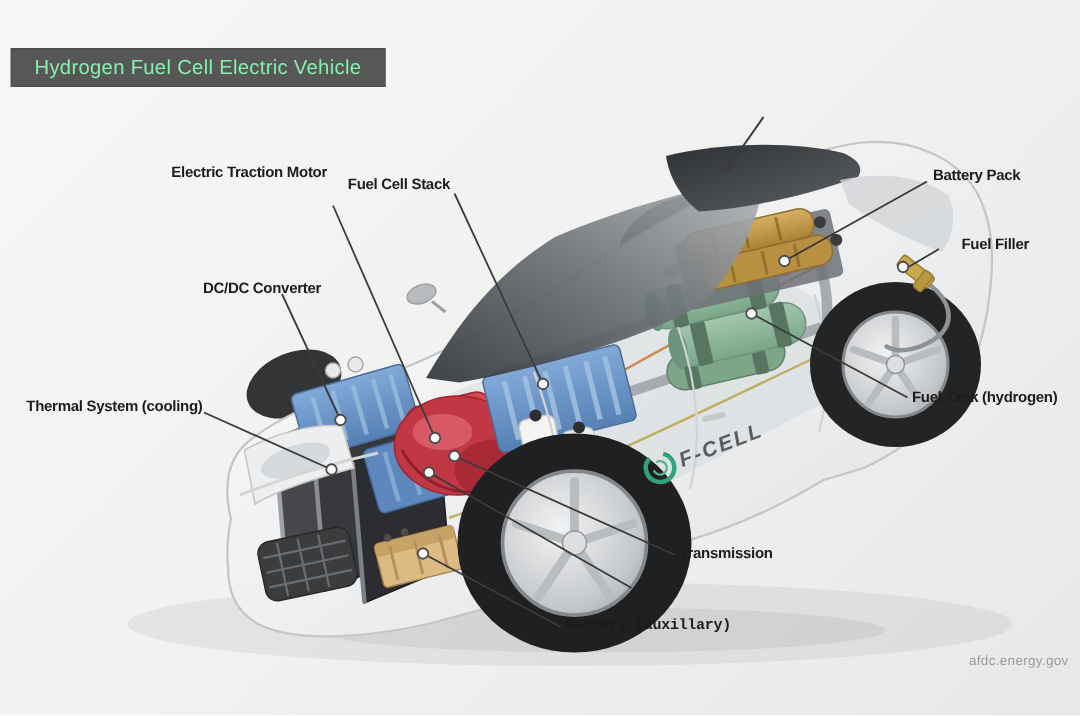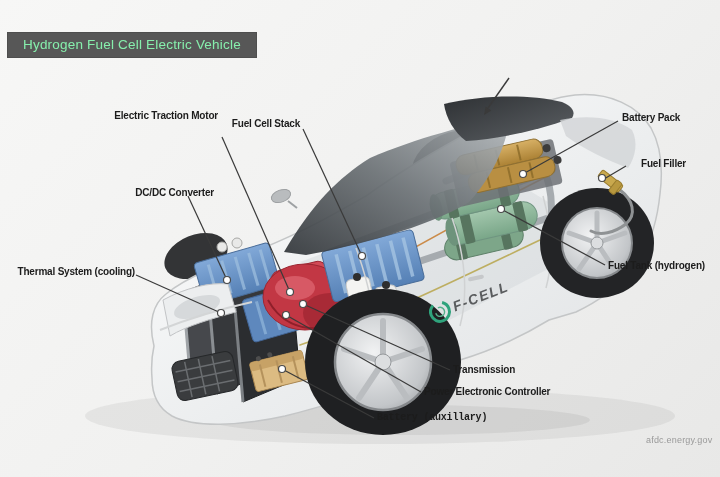--- a/index.html
+++ b/index.html
@@ -327,17 +327,16 @@
   </div>
 
   <div class="lbl ra" style="right:502px;top:110px;">Electric Traction Motor</div>
   <div class="lbl ra" style="right:420px;top:118px;text-align:center;">Fuel Cell Stack</div>
   <div class="lbl" style="left:622px;top:112px;">Battery Pack</div>
   <div class="lbl" style="left:629px;top:158px;margin-left:12px;">Fuel Filler</div>
   <div class="lbl ra" style="right:506px;top:187px;">DC/DC Converter</div>
   <div class="lbl ra" style="right:585px;top:266px;">Thermal System (cooling)</div>
   <div class="lbl" style="left:608px;top:260px;">Fuel Tank (hydrogen)</div>
   <div class="lbl" style="left:453px;top:364px;">Transmission</div>
-  <div class="lbl" style="left:424px;top:386px;">Power Electronic Controller</div>
   <div class="lbl" style="left:377px;top:412px;font-family:Liberation Mono, monospace;">Battery (auxillary)</div>
 
   <div class="footer-text">afdc.energy.gov</div>
 </div>
 
 </body></html>

